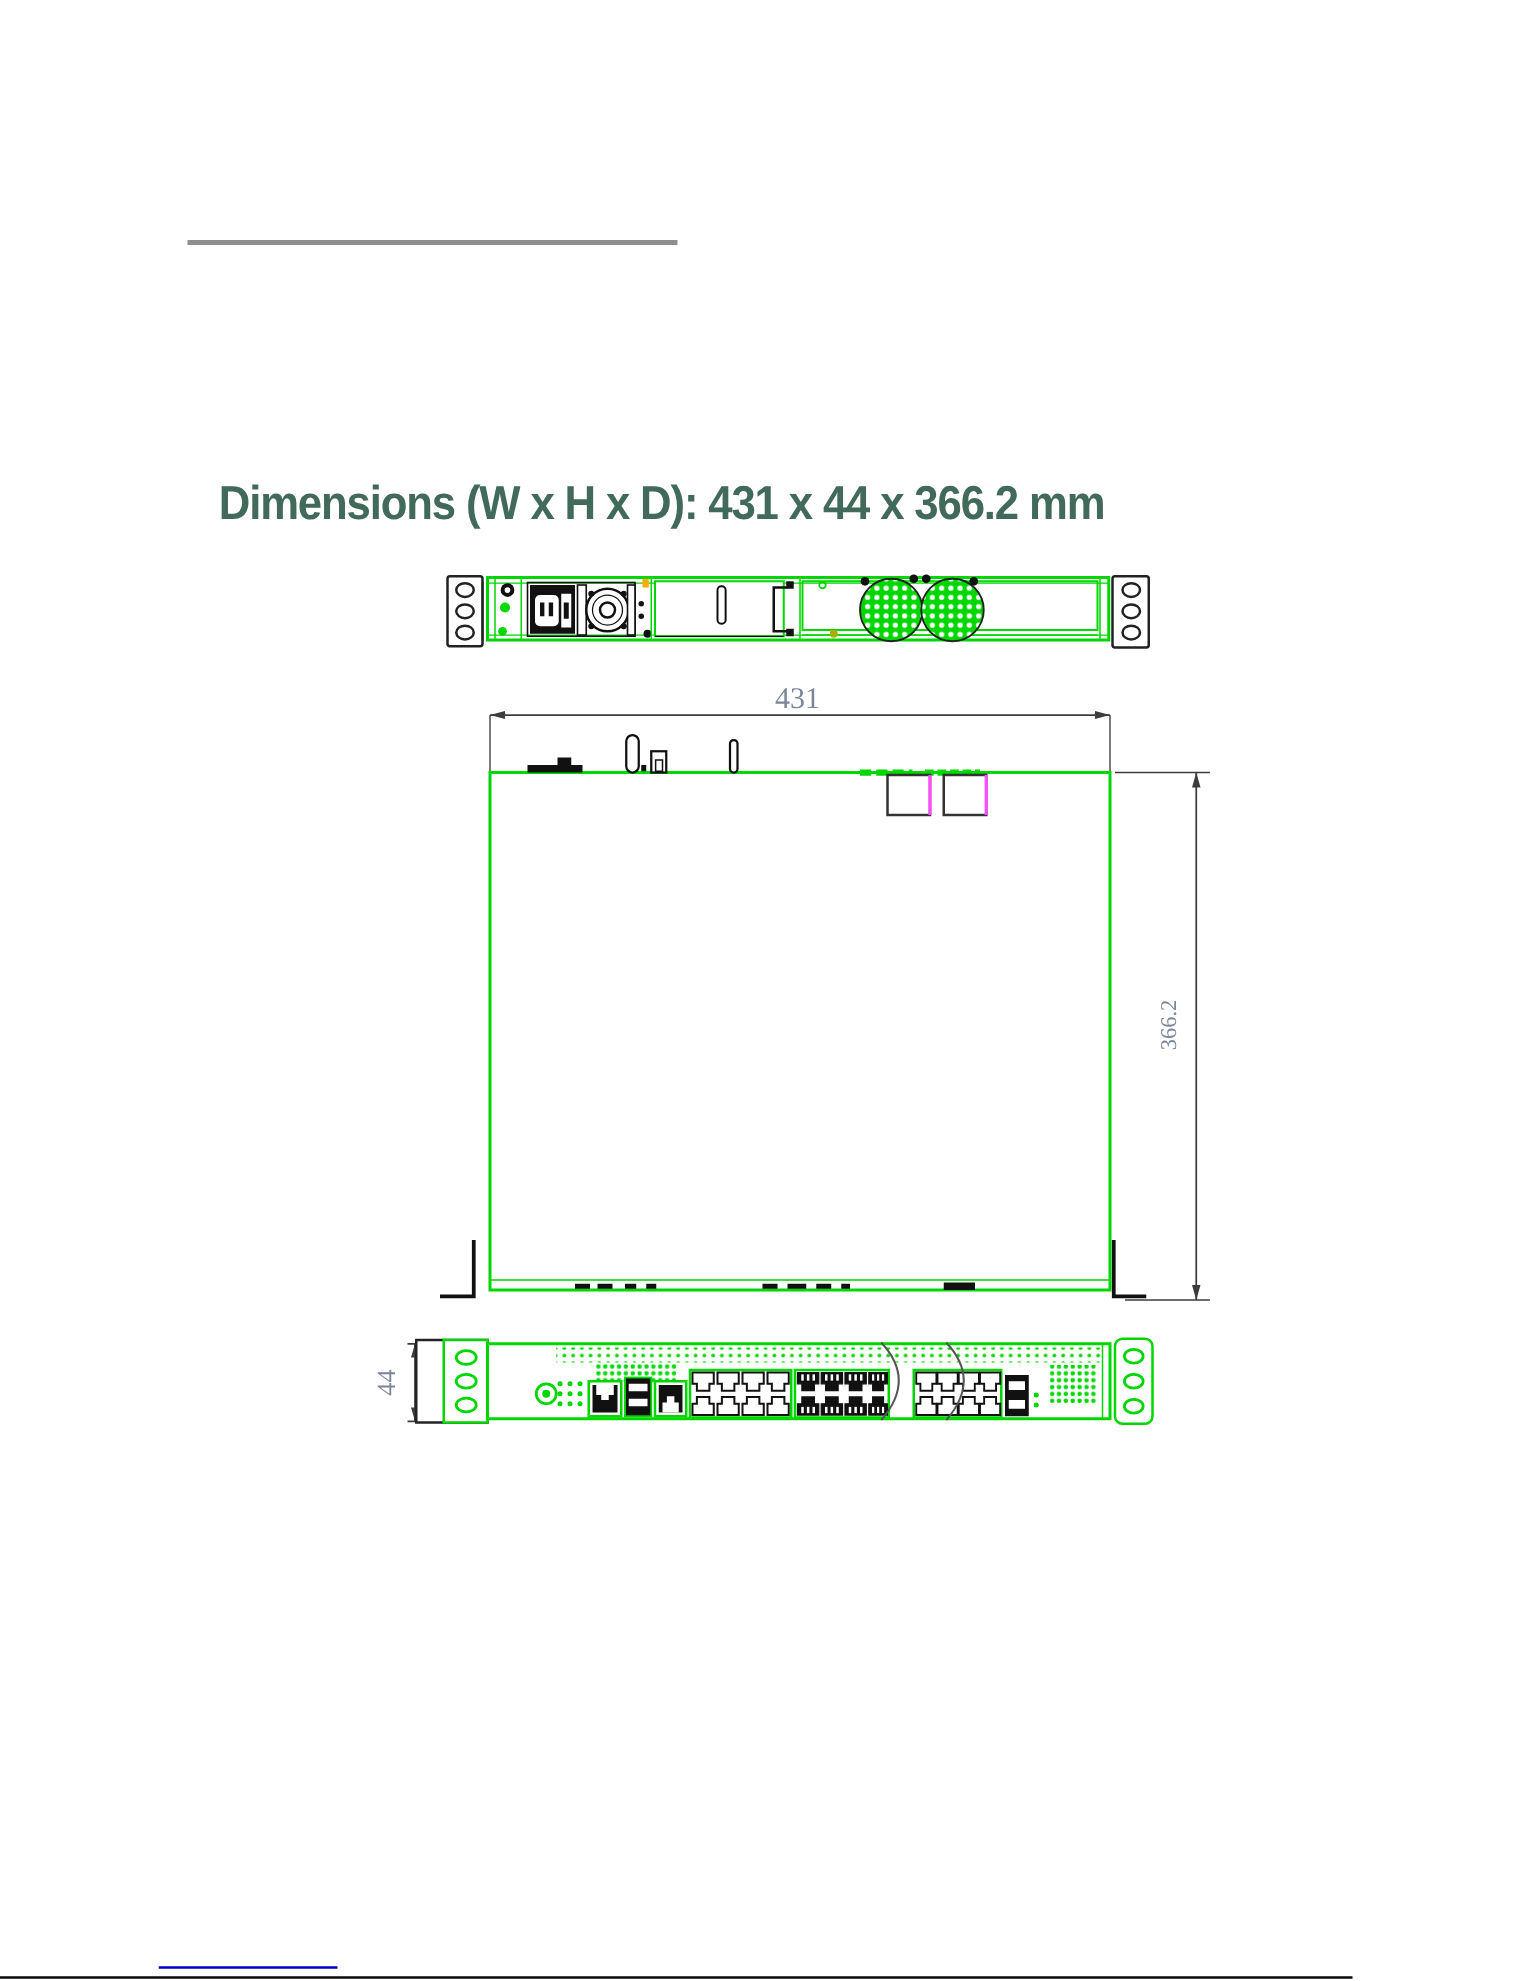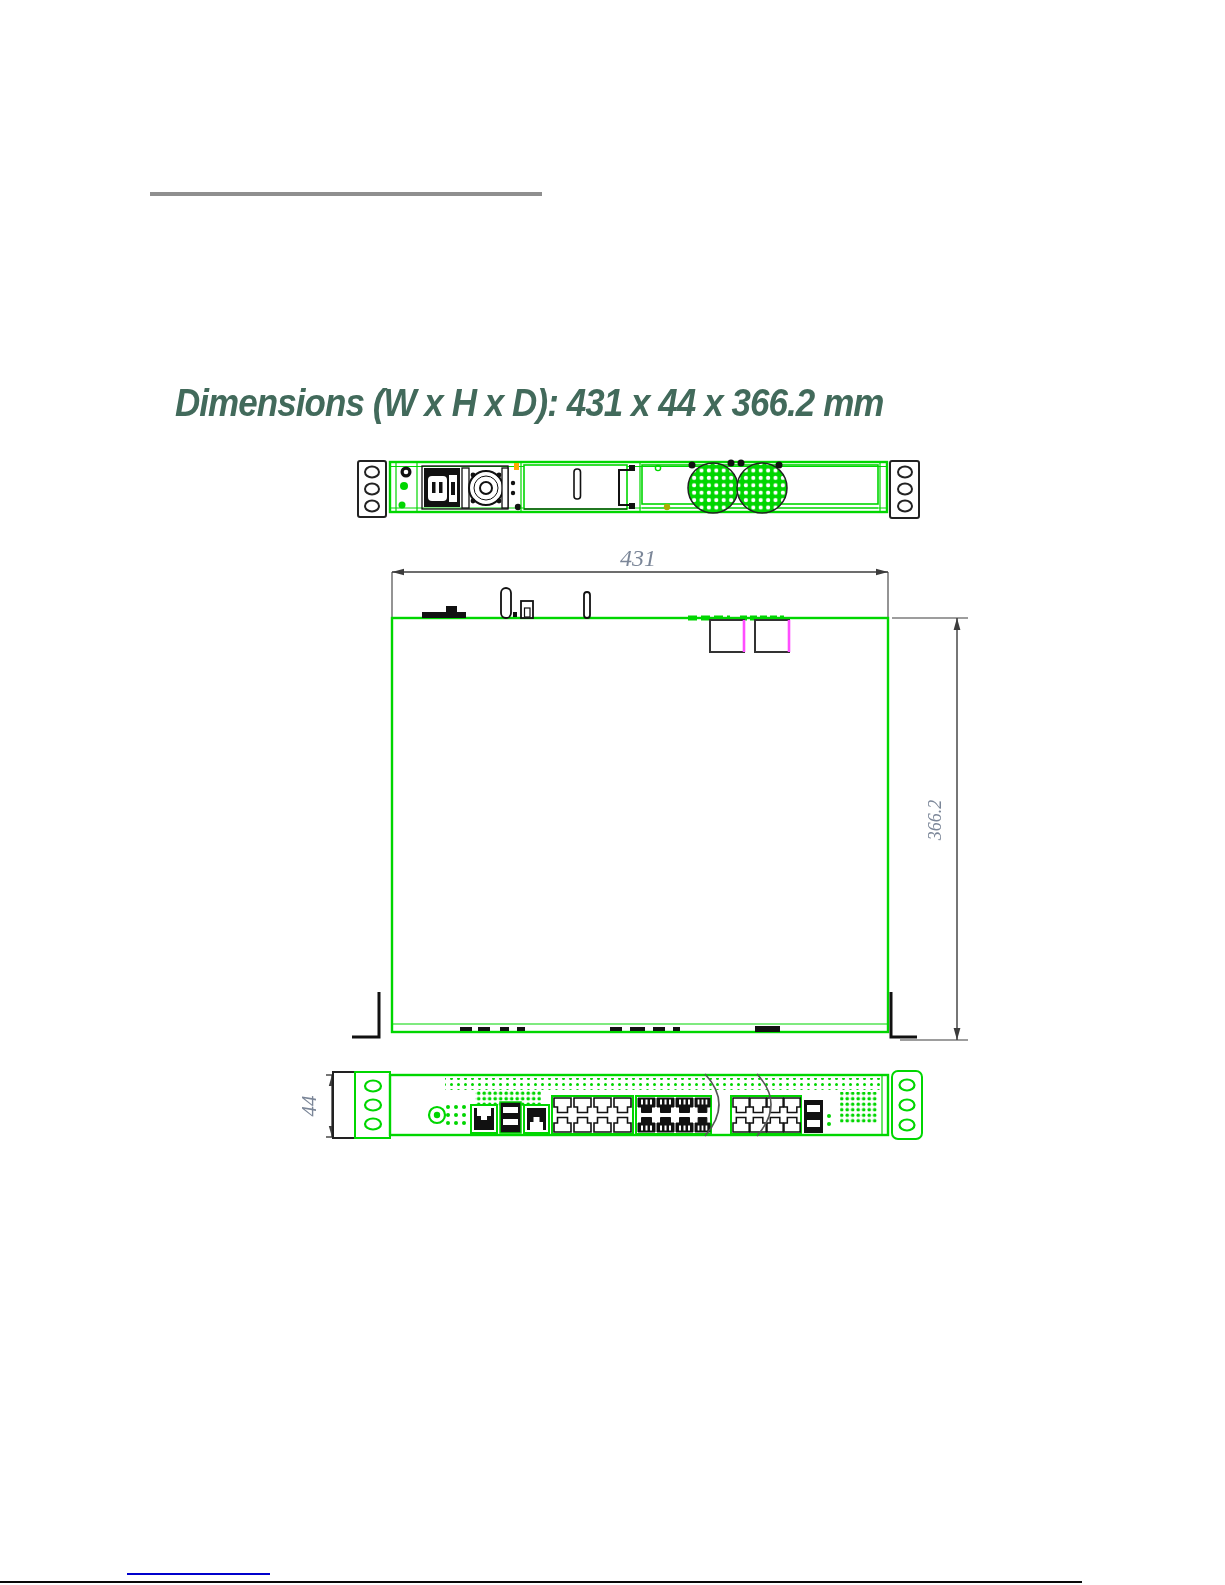--- a/index.html
+++ b/index.html
@@ -1,18 +1,18 @@
 <!DOCTYPE html>
 <html><head>
 <meta charset="utf-8">
 <style>
   html,body{margin:0;padding:0;background:#fff;}
   #page{
     position:relative;width:1082px;height:1585px;background:#ffffff;
-    font-family:"Liberation Sans",sans-serif;overflow:hidden;font-style:italic;
+    font-family:"Liberation Sans",sans-serif;overflow:hidden;
   }
   .abs{position:absolute;}
   #top-rule{left:150px;top:192px;width:392px;height:4px;background:#8f8f8f;}
   #page-title{
     left:175px;top:382px;width:760px;
     font-size:38px;font-weight:700;color:#426a5b;letter-spacing:-1px;
     transform:scaleX(0.92);transform-origin:left top;white-space:nowrap;
   }
   #rear-view{left:350px;top:452px;}
   #top-view{left:300px;top:535px;}

